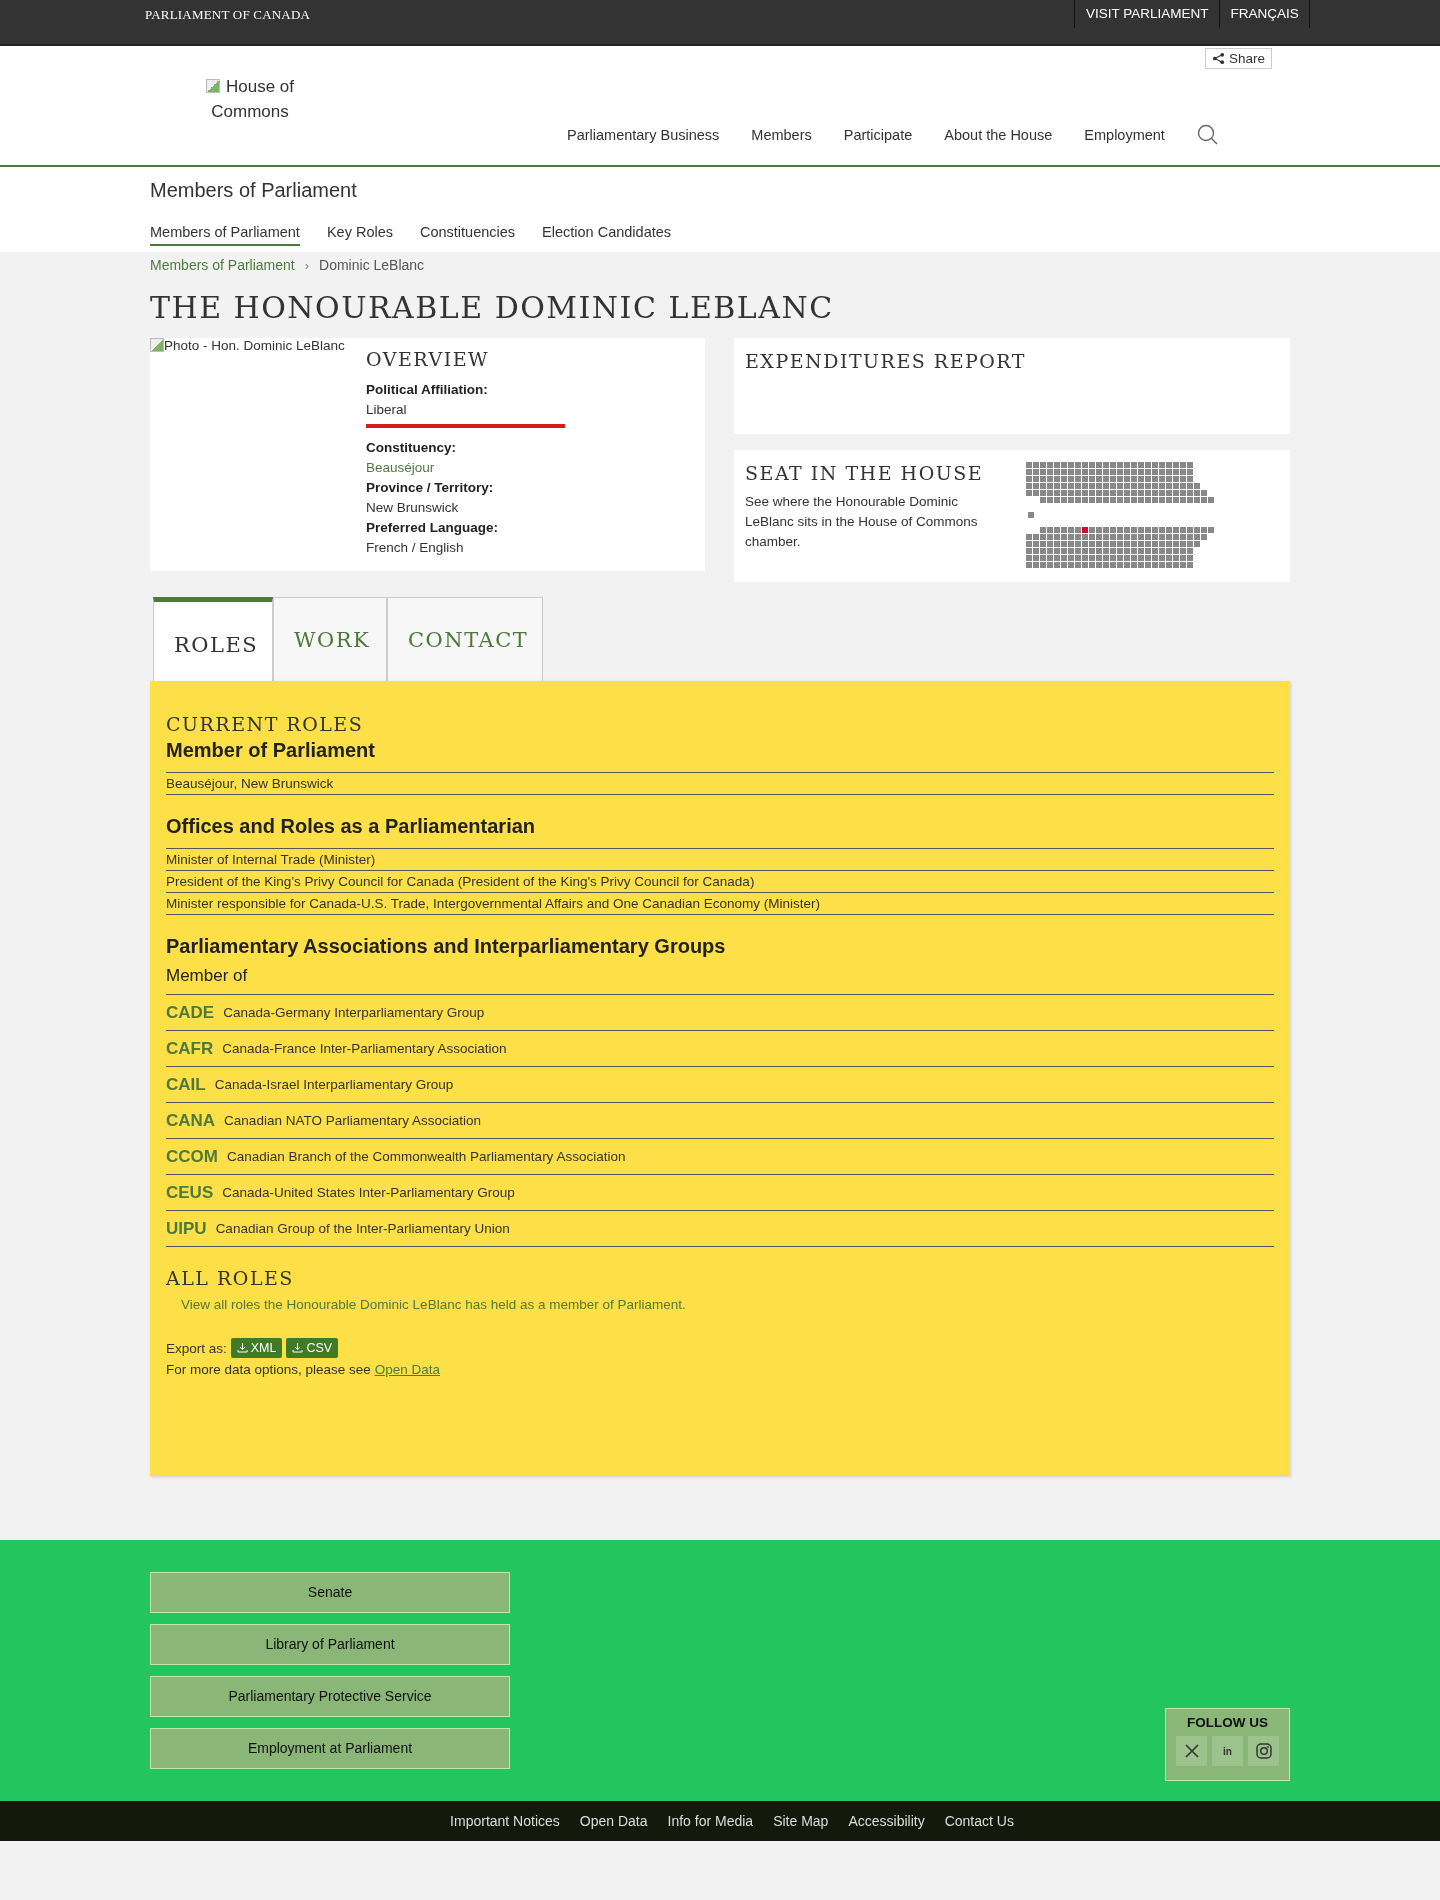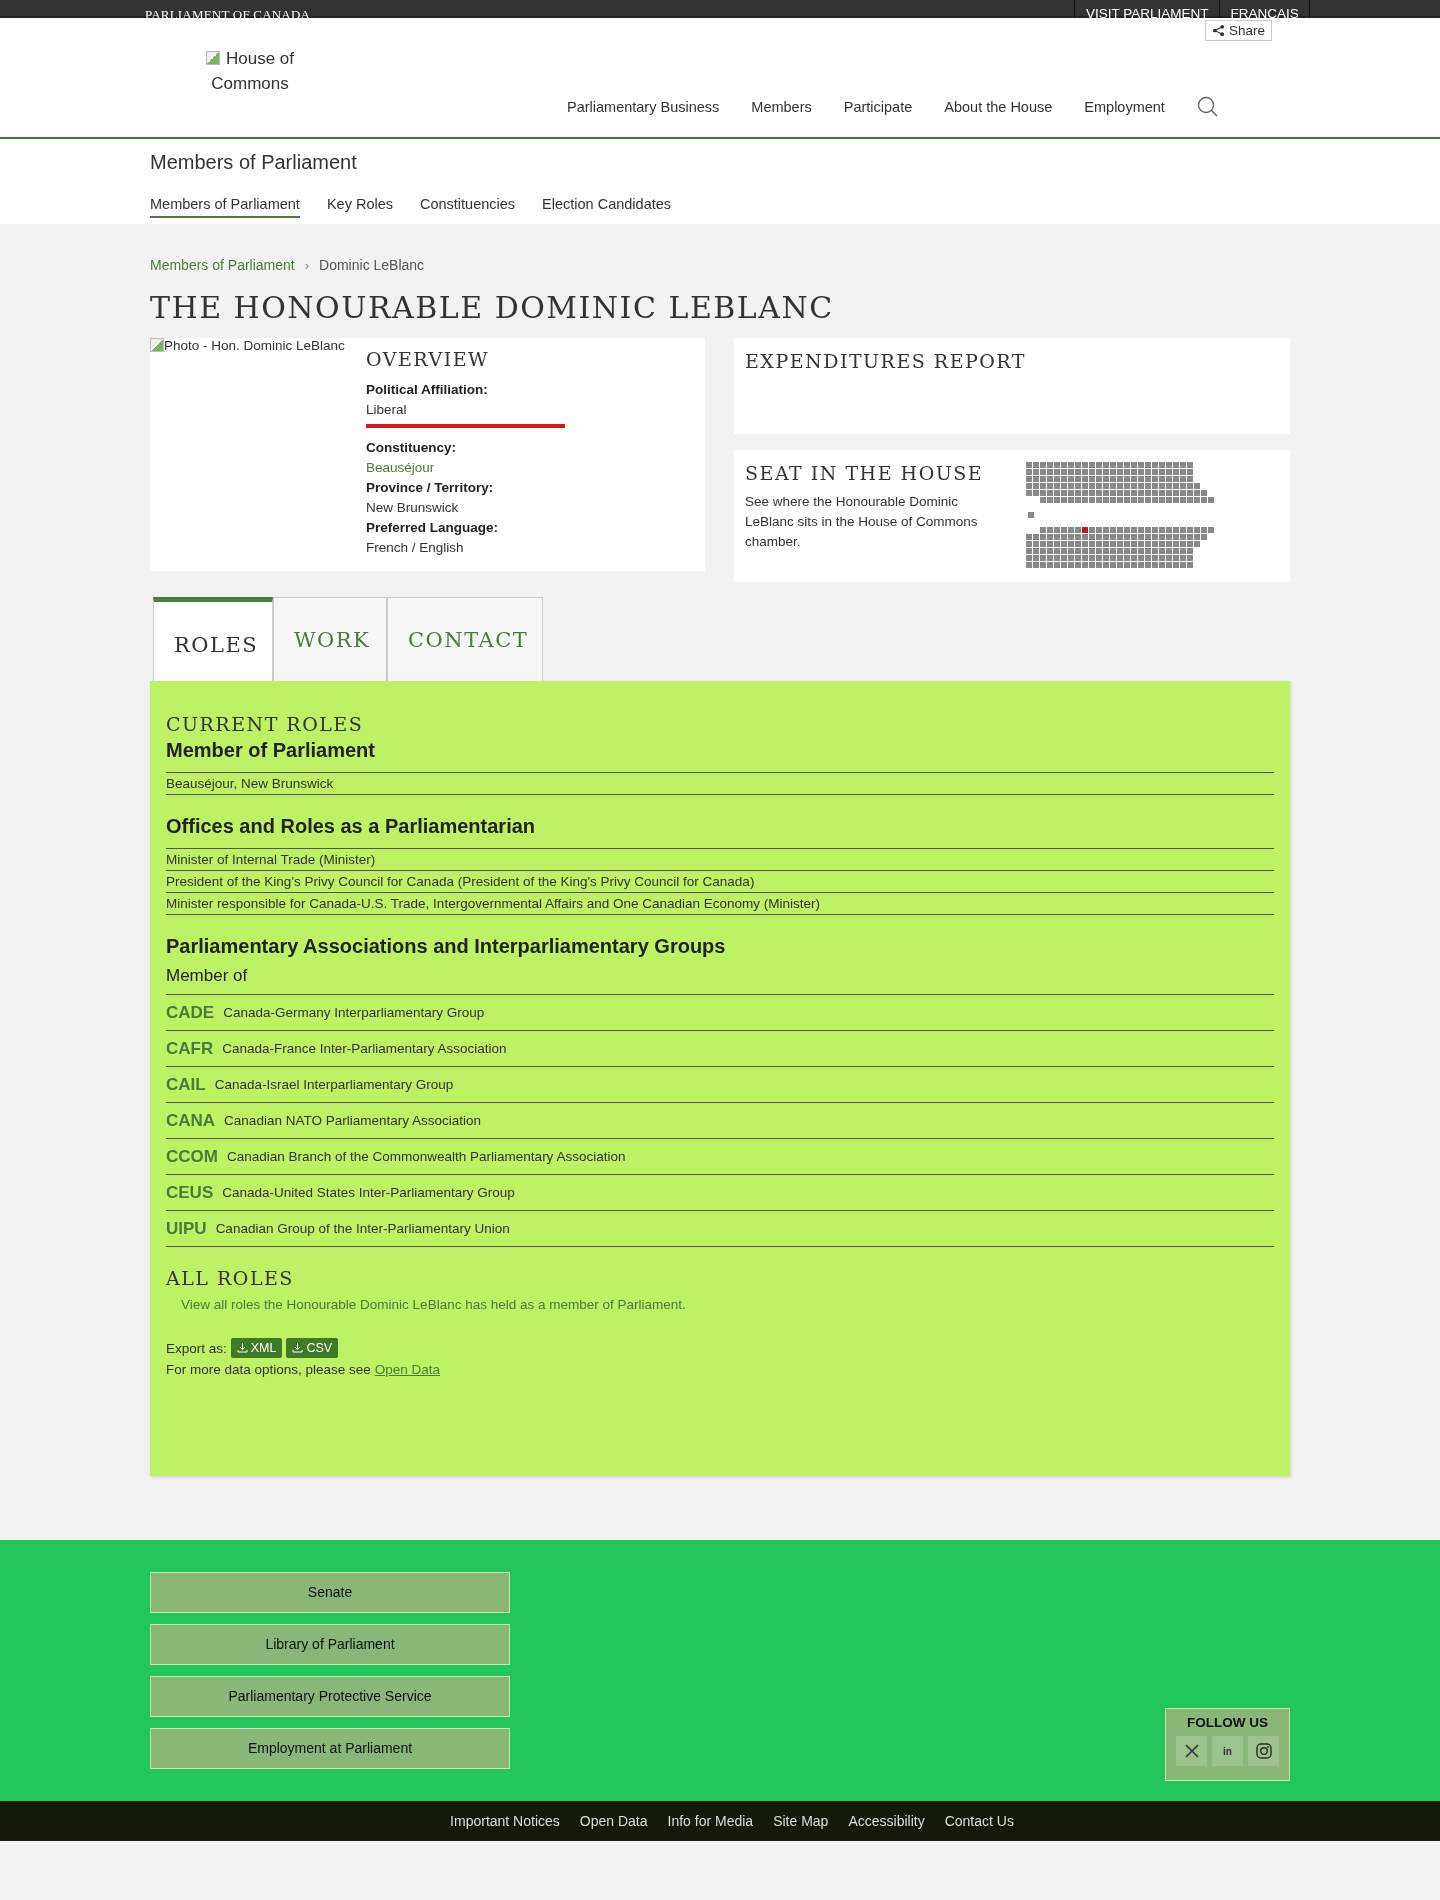--- a/index.html
+++ b/index.html
@@ -1,19 +1,19 @@
 <!DOCTYPE html>
 <html><head>
 <meta charset="utf-8">
 <style>
   * { box-sizing: border-box; margin: 0; padding: 0; }
   body { width: 1440px; min-height: 1900px; background: #f2f2f2; font-family: "Liberation Sans", sans-serif; color: #333; }
   a { text-decoration: none; }
 
-  .topbar { height: 18px; background: #333; border-bottom: 2px solid #222; position: relative; padding-left: 28px; }
+  .topbar { height: 46px; background: #333; border-bottom: 2px solid #222; position: relative; padding-left: 28px; }
   .topbar .brand { position: absolute; left: 145px; top: 7px; color: #fff; font-family: "Liberation Serif", serif; font-size: 13px; letter-spacing: 0.2px; }
   .topbar .links { position: absolute; left: 1074px; top: 0; display: flex; height: 28px; border-left: 1px solid #111; }
   .topbar .links a { color: #fff; font-size: 13.5px; padding: 6px 10px 0 11px; border-right: 1px solid #111; height: 28px; display: block; }
 
   .header { height: 121px; background: #fff; border-bottom: 2px solid #4d7a3c; position: relative; }
   .logo { position: absolute; left: 180px; top: 28px; width: 140px; font-size: 17px; color: #333; text-align: center; line-height: 25px; }
   .logo .broken { display: inline-block; width: 14px; height: 14px; border: 1px solid #bbb; background: linear-gradient(135deg,#eee 50%,#7cb36a 50%); vertical-align: -1px; margin-right: 6px; }
   .share-btn { position: absolute; left: 1205px; top: 2px; border: 1px solid #ccc; padding: 2px 6px; font-size: 13.5px; color: #333; background: #fff; display: flex; align-items: center; gap: 4px; }
   .mainnav { position: absolute; left: 567px; top: 78px; display: flex; gap: 0; align-items: center; }
   .mainnav a { color: #333; font-size: 14.5px; margin-right: 32px; }
@@ -50,21 +50,21 @@
   .seat-card p { font-size: 13.5px; line-height: 20px; margin-top: 8px; width: 250px; color: #333; }
   .seat-map { position: absolute; left: 292px; top: 12px; width: 230px; height: 110px; }
   .seat-row { position: absolute; height: 6px; display: flex; gap: 1px; }
   .seat { width: 6px; height: 6px; background: #888; }
   .seat.mine { background: #c8102e; outline: 1px solid #fff; }
 
   .tabs { position: absolute; left: 153px; top: 597px; display: flex; }
   .tab { height: 84px; border: 1px solid #ccc; border-bottom: none; background: #f7f7f7; font-family: "DejaVu Serif", serif; font-size: 21px; letter-spacing: 1.5px; color: #4d7a3c; padding: 0 20px; display: flex; align-items: center; }
   .tab.active { background: #fff; color: #333; border-top: 5px solid #4d7a3c; padding-top: 6px; }
 
-  .tab-panel { position: absolute; left: 150px; top: 681px; width: 1140px; height: 795px; background: #bef264; box-shadow: 1px 1px 3px rgba(0,0,0,0.15); padding: 32px 16px; }
+  .tab-panel { position: absolute; left: 150px; top: 681px; width: 1140px; height: 795px; background: #fde047; box-shadow: 1px 1px 3px rgba(0,0,0,0.15); padding: 32px 16px; }
   .section-heading { font-family: "DejaVu Serif", serif; font-size: 19px; letter-spacing: 1.5px; color: #333; font-weight: normal; }
   .sub-heading { font-size: 20px; color: #222; margin-top: 8px; margin-bottom: 10px; }
   .line-list { border-top: 1px solid #555; }
   .line-list .row { font-size: 13.5px; color: #333; border-bottom: 1px solid #555; padding: 2px 0; line-height: 17px; }
   .assoc-list { border-top: 1px solid #555; }
   .assoc-row { border-bottom: 1px solid #555; height: 36px; display: flex; align-items: center; gap: 9px; }
   .assoc-code { font-weight: bold; color: #4d7a3c; font-size: 17px; }
   .assoc-name { font-size: 13.5px; color: #333; }
   .member-of { font-size: 17px; color: #222; margin: 8px 0 8px; }
   .all-roles-link { display: block; color: #4d7a3c; font-size: 13.5px; margin: 8px 0 0 15px; }

